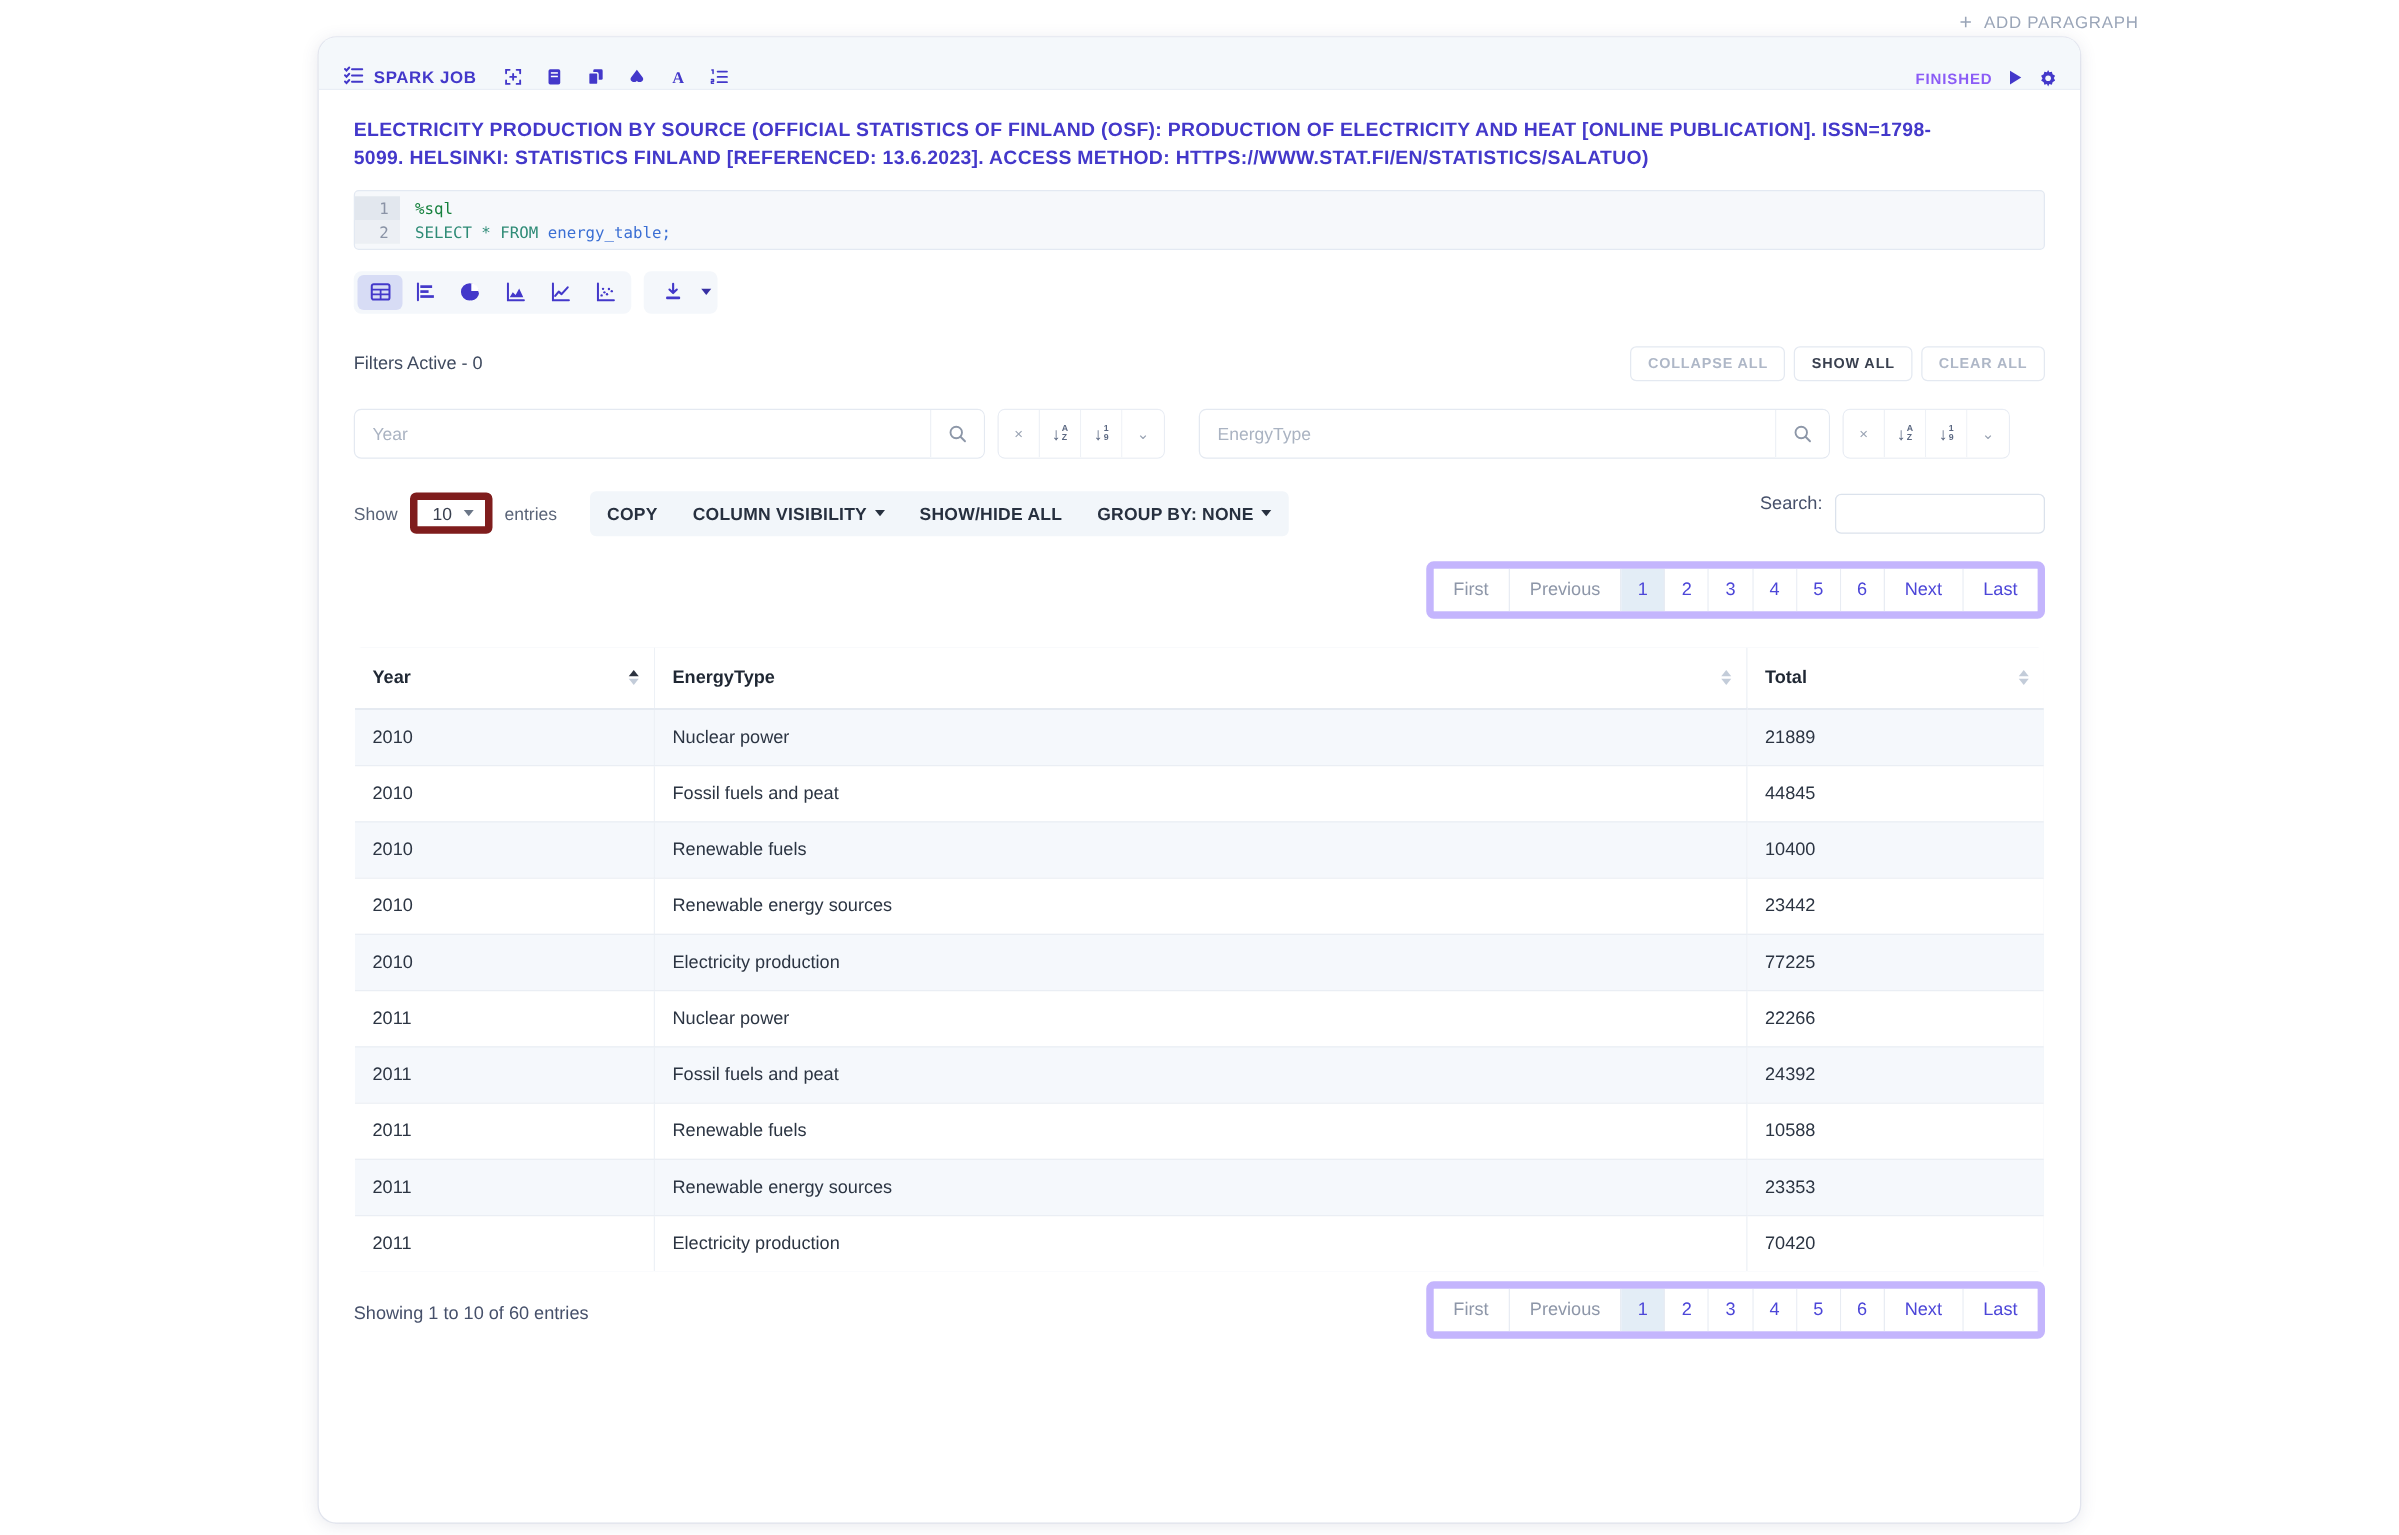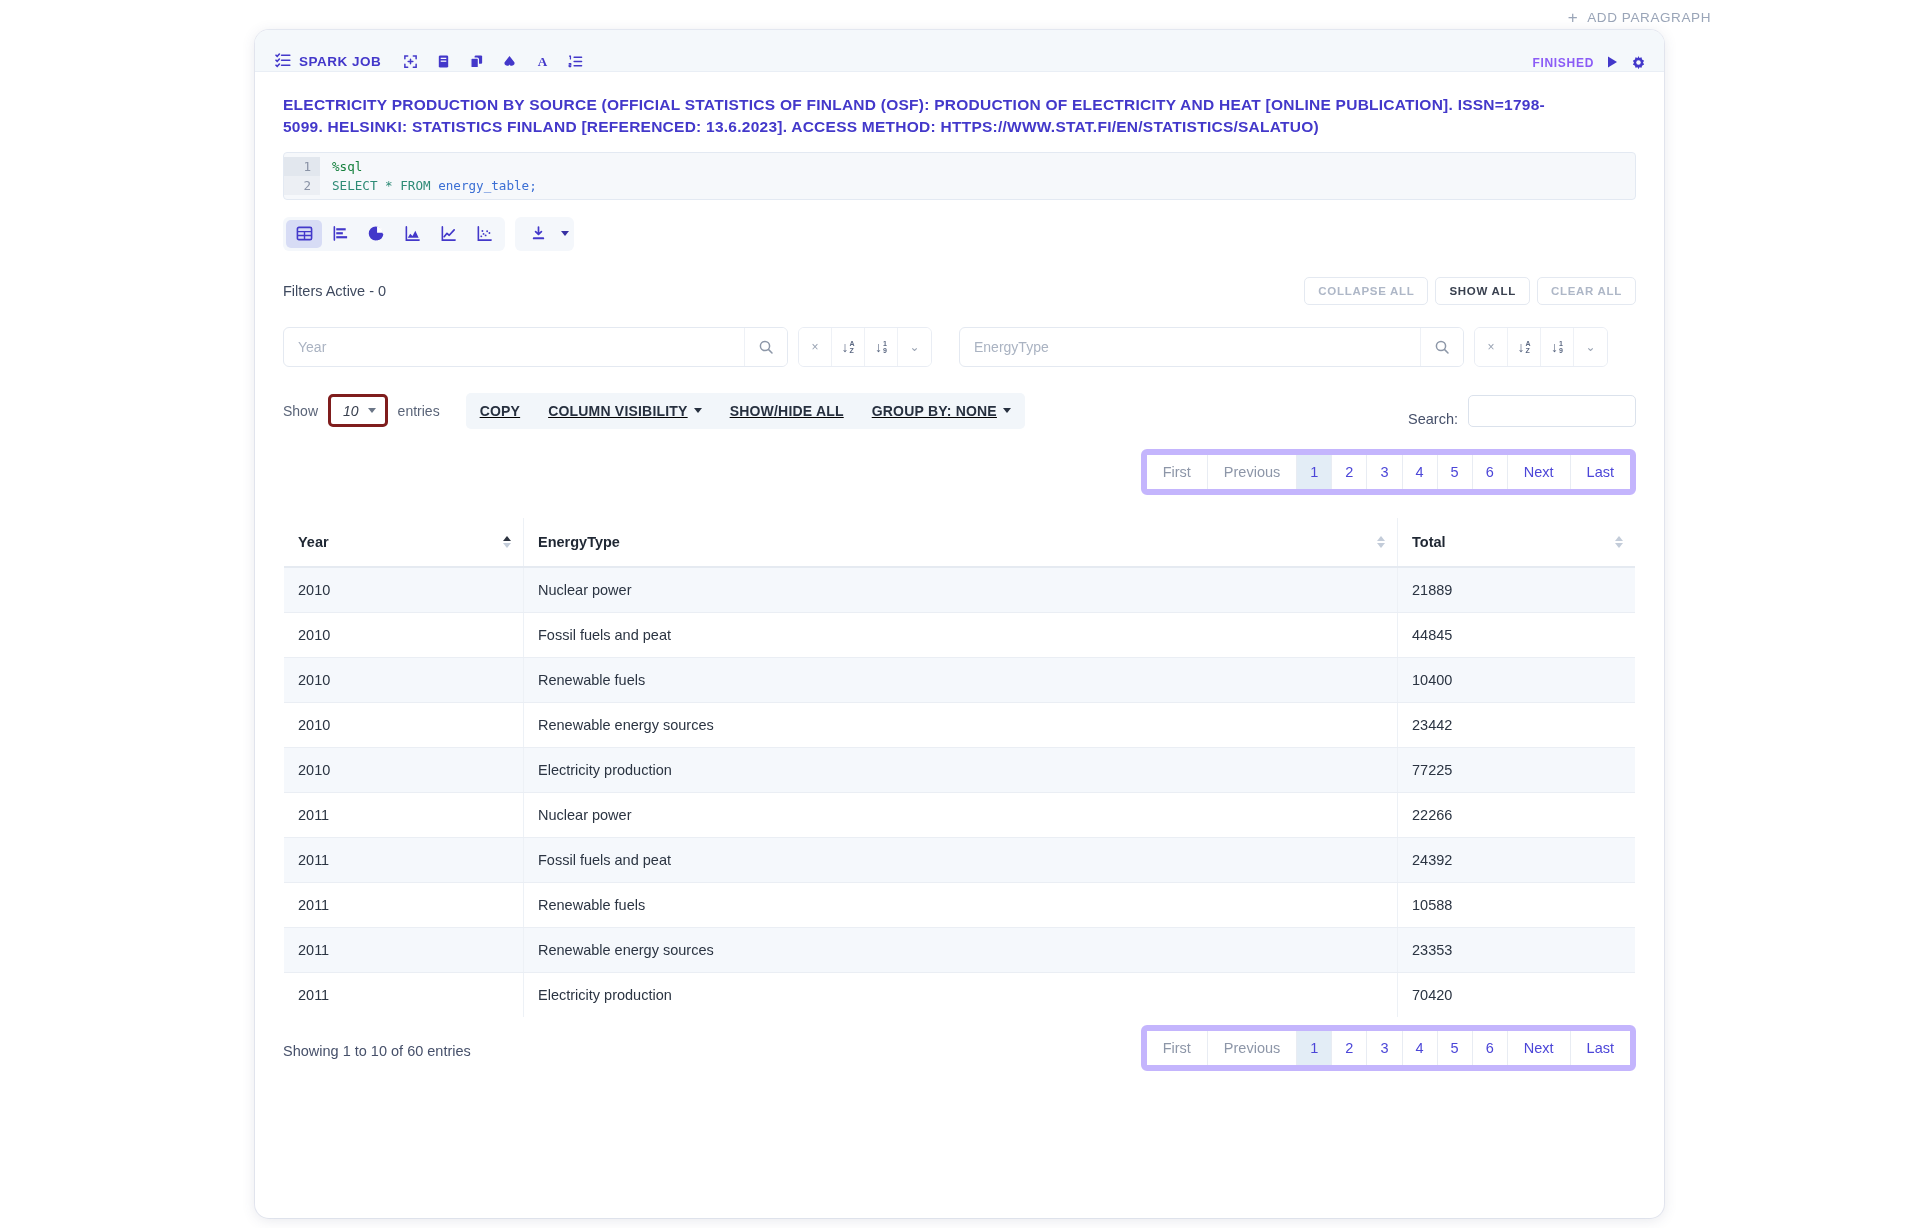--- a/index.html
+++ b/index.html
@@ -168,38 +168,38 @@
 
   
   .tbl-controls {
     display:flex; align-items:center; justify-content:space-between;
     margin-top: 26px;
   }
   .ctrl-left { display:flex; align-items:center; gap: 4px; }
   .show-entries { display:flex; align-items:center; gap:10px; color:#5a6478; font-size:14px; }
   .sel-wrap {
     position: relative; display:inline-flex; align-items:center;
-    border:3px solid #7f1d1d; border-radius:5px; background:#fff;
+    border:6px solid #7f1d1d; border-radius:5px; background:#fff;
     height: 33px; padding: 0 26px 0 12px; min-width: 58px;
-    font-size: 14px; color:#39404f; cursor:pointer;font-style:italic;
+    font-size: 14px; color:#39404f; cursor:pointer;
   }
   .sel-wrap .chev {
     position:absolute; right:9px; width:0;height:0;
     border-left:4.5px solid transparent;border-right:4.5px solid transparent;
     border-top:5.5px solid #6b7687;
   }
-  .btn-bar { display:flex; align-items:flex-start; background:#f2f6fa; border-radius:5px; margin-left:22px;text-decoration:underline; }
+  .btn-bar { display:flex; align-items:flex-start; background:#f2f6fa; border-radius:5px; margin-left:22px; }
   .bb {
     padding: 10px 14px; font-size: 14px; color: #27303f; font-weight:600;
     letter-spacing:0.2px; cursor:pointer; background:transparent; border:none;
     display:flex; align-items:center; gap:6px; white-space:nowrap;
     font-family:"Liberation Sans", sans-serif;
   }
   .bb .bcaret { width:0;height:0;border-left:4px solid transparent;border-right:4px solid transparent;border-top:5px solid #27303f; }
-  .search-box { display:flex; align-items:flex-end; gap:10px; }
+  .search-box { display:flex; align-items:flex-start; gap:10px; }
   .search-lbl { color:#46506a; font-size:14.5px; }
   .search-inp {
     border:1px solid #dbe2ec; border-radius:5px; height:32px; width:168px;
     outline:none; background:#fff; padding:0 8px; font-size:14px;
     font-family:"Liberation Sans", sans-serif; color:#39404f;
   }
 
   
   .pager-row { display:flex; justify-content:flex-end; margin-top: 20px; }
   .pager { display:flex; border:6px solid #c4b5fd; border-radius:6px; overflow:hidden; background:#fff; }

